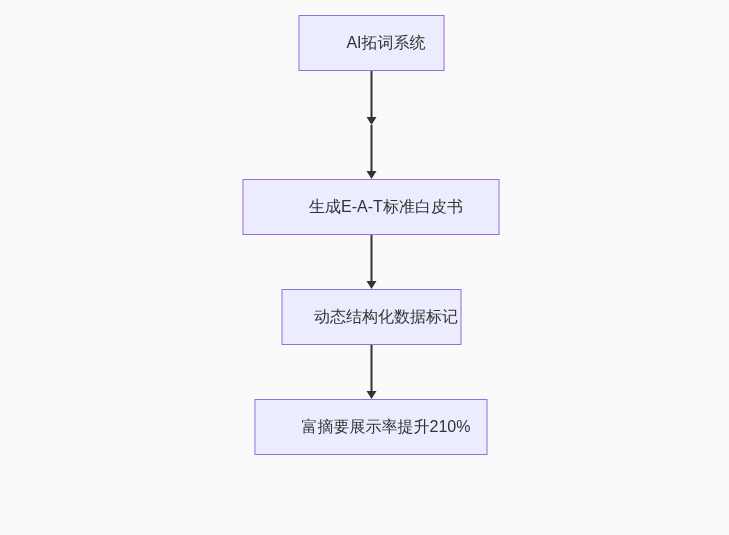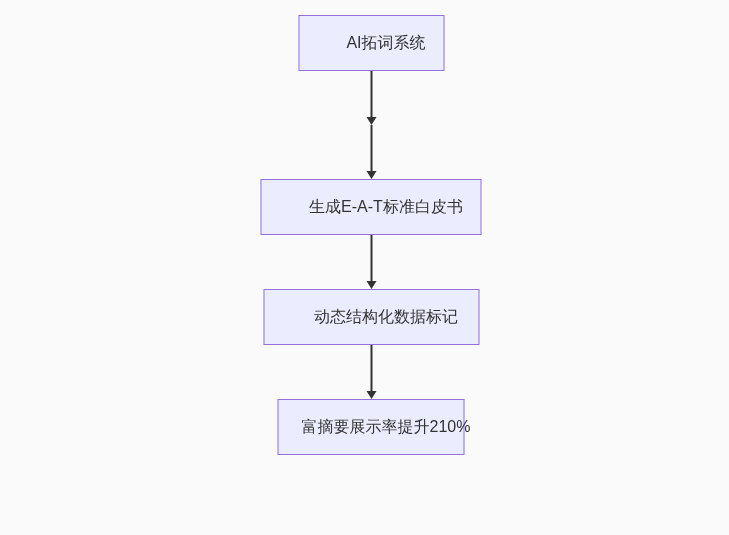--- a/index.html
+++ b/index.html
@@ -32,23 +32,23 @@
     align-items: center;
     justify-content: center;
     color: var(--text, #333333);
     font-size: 16px;
     white-space: nowrap;
     flex: 0 0 auto;
     padding-left: 30px;
   }
   .n1 { width: 146px; }
   .n2 { width: 192px; }
-  .n3 { width: 221px; }
-  .n4 { width: 216px; }
-  .n5 { width: 187px; }
+  .n3 { width: 257px; }
+  .n4 { width: 180px; }
+  .n5 { width: 233px; }
   .arrow {
     height: 54px;
     flex: 0 0 auto;
     display: flex;
     flex-direction: column;
     align-items: center;
   }
   .arrow .line {
     width: 2px;
     flex: 1;

